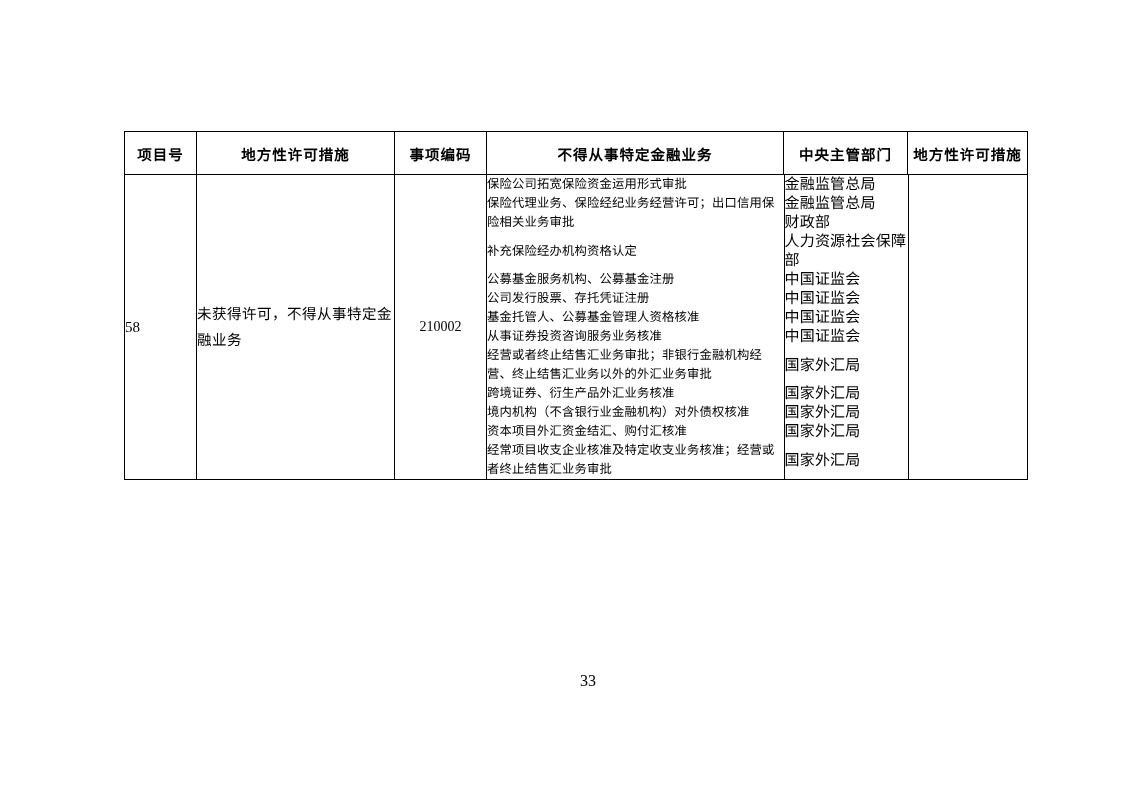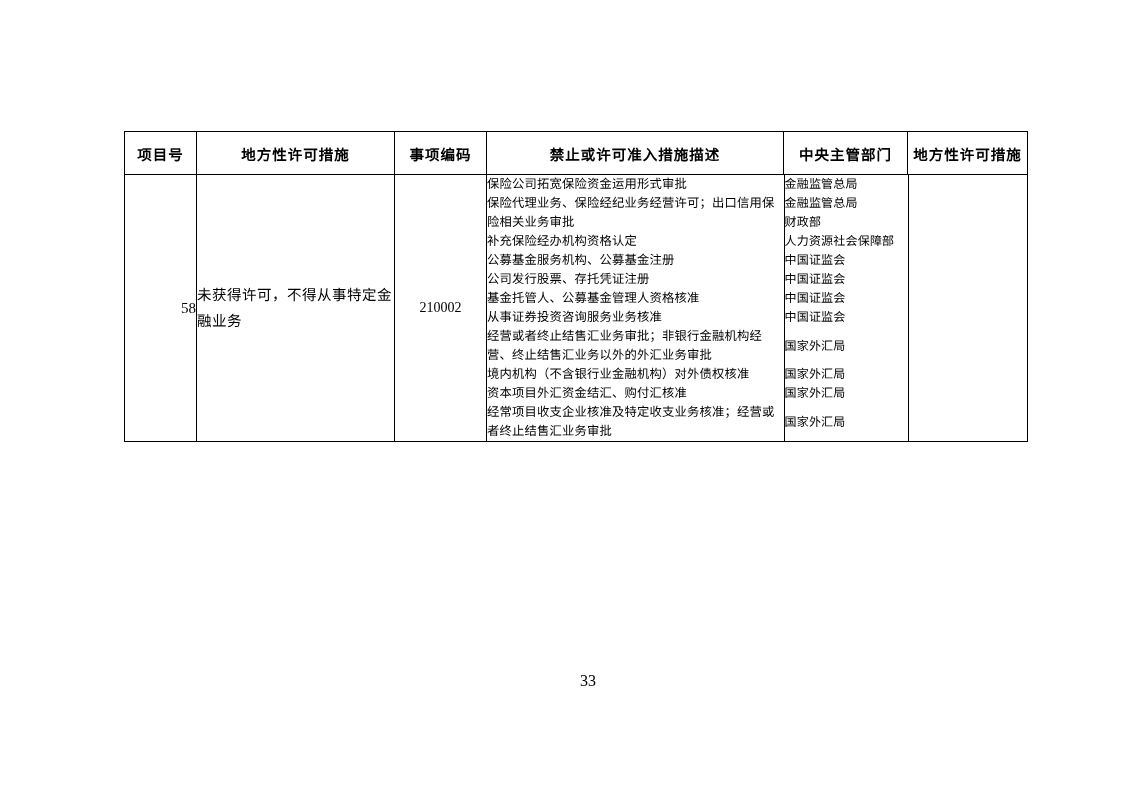--- a/index.html
+++ b/index.html
@@ -44,21 +44,21 @@
   }
   
   .col-no    { width: 72px; }
   .col-item  { width: 198px; }
   .col-code  { width: 92px; }
   .col-desc  { width: 297px; }
   .col-dept  { width: 124px; }
   .col-local { width: 120px; }
 
   .cell-no {
-    text-align: right;
+    text-align: left;
     font-size: 15px;
     vertical-align: middle;
   }
   .cell-item {
     font-size: 14.5px;
     line-height: 26px;
     padding: 0 8px;
     vertical-align: middle;
     letter-spacing: 0.5px;
     margin-top: 36px;
@@ -83,21 +83,21 @@
   .sub-desc {
     width: 297px;
     font-size: 12.3px;
     line-height: 19px;
     padding: 6px 9px 6px 11px;
     letter-spacing: 0.2px;
     border-right: 1px solid #000000 !important;
   }
   .sub-dept {
     width: 124px;
-    font-size: 12px;
+    font-size: 15px;
     line-height: 19px;
     padding: 6px 8px;
     letter-spacing: 0.2px;
     border-right: 1px solid #000000 !important;
   }
   .sub-local {
     width: 120px;
   }
   .merged-cell {
     padding: 0;
@@ -126,21 +126,21 @@
       <col class="col-code">
       <col class="col-desc">
       <col class="col-dept">
       <col class="col-local">
     </colgroup>
     <tbody>
       <tr class="hdr">
         <td>项目号</td>
         <td>地方性许可措施</td>
         <td>事项编码</td>
-        <td>禁止或许可准入措施描述</td>
+        <td>不得从事特定金融业务</td>
         <td>中央主管部门</td>
         <td>地方性许可措施</td>
       </tr>
       <tr>
         <td class="cell-no">58</td>
         <td class="cell-item">未获得许可，不得从事特定金融业务</td>
         <td class="cell-code">210002</td>
         <td class="merged-cell" colspan="3">
           <table class="inner-table">
             <colgroup>
@@ -184,20 +184,25 @@
                   <td class="sub-desc">从事证券投资咨询服务业务核准</td>
                   <td class="sub-dept" style="white-space: pre-line;">中国证监会</td>
                   <td class="sub-local"></td>
                 </tr>
                 <tr class="sub-row">
                   <td class="sub-desc">经营或者终止结售汇业务审批；非银行金融机构经营、终止结售汇业务以外的外汇业务审批</td>
                   <td class="sub-dept" style="white-space: pre-line;">国家外汇局</td>
                   <td class="sub-local"></td>
                 </tr>
                 <tr class="sub-row">
+                  <td class="sub-desc">跨境证券、衍生产品外汇业务核准</td>
+                  <td class="sub-dept" style="white-space: pre-line;">国家外汇局</td>
+                  <td class="sub-local"></td>
+                </tr>
+                <tr class="sub-row">
                   <td class="sub-desc">境内机构（不含银行业金融机构）对外债权核准</td>
                   <td class="sub-dept" style="white-space: pre-line;">国家外汇局</td>
                   <td class="sub-local"></td>
                 </tr>
                 <tr class="sub-row">
                   <td class="sub-desc">资本项目外汇资金结汇、购付汇核准</td>
                   <td class="sub-dept" style="white-space: pre-line;">国家外汇局</td>
                   <td class="sub-local"></td>
                 </tr>
                 <tr class="sub-row">

